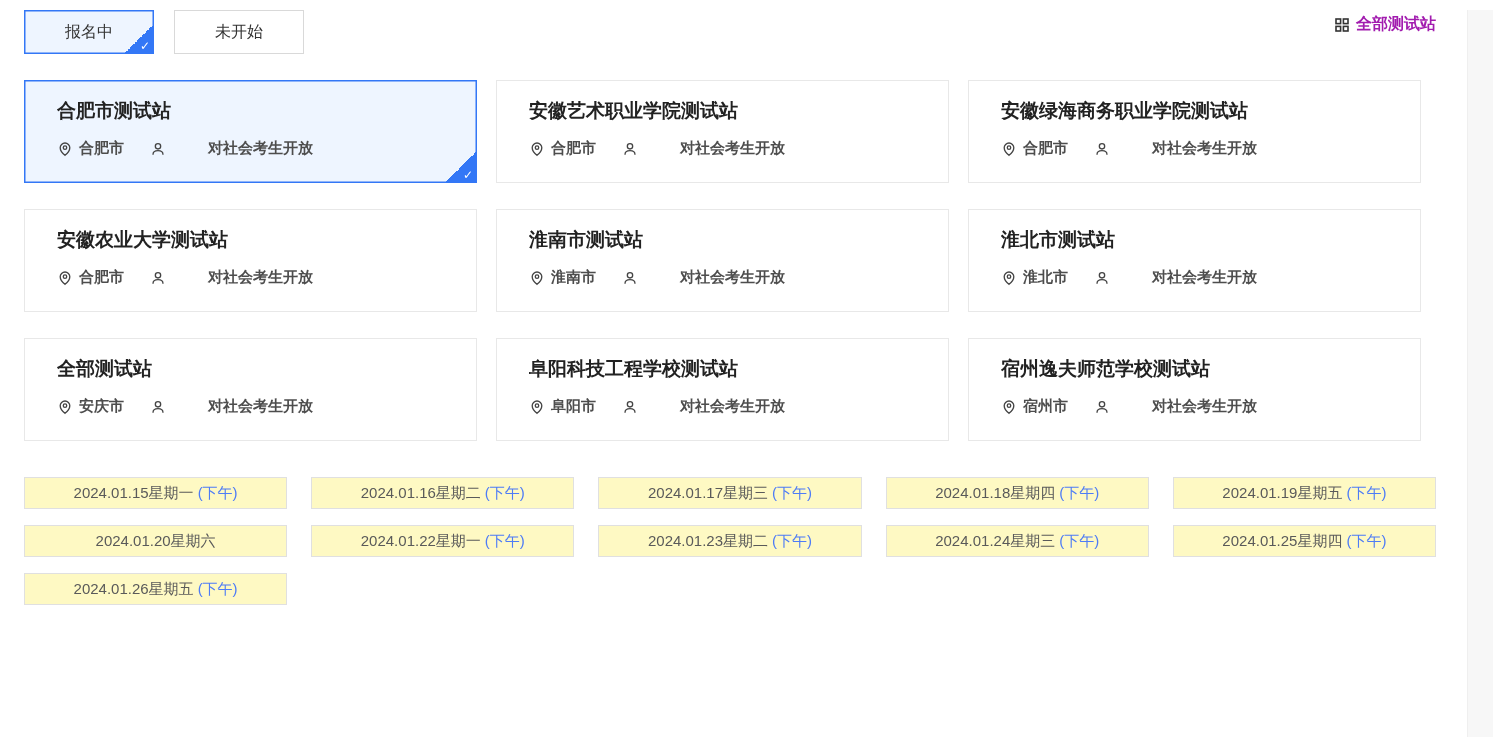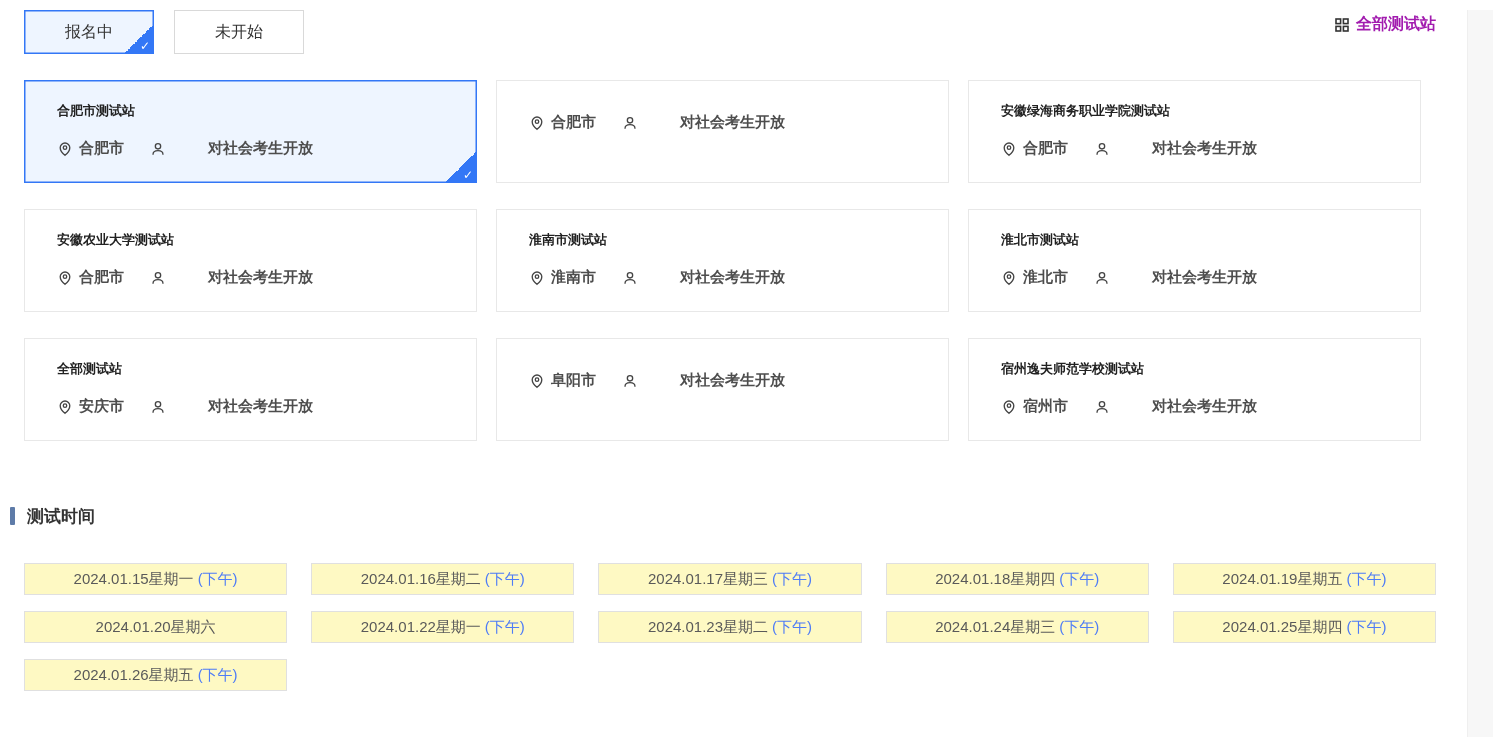--- a/index.html
+++ b/index.html
@@ -63,21 +63,21 @@
     border:1px solid #e8e8e8;padding:17px 20px 0 32px;
     cursor:pointer;overflow:hidden;
   }
   .card.selected{
     border-color:var(--accent);
     background:var(--selected-bg);
     box-shadow:inset 0 0 0 0.5px var(--accent);
   }
   .card.selected .corner-check{width:30px;height:30px;}
   .card-title{
-    font-size:13px;font-weight:700;color:#222;line-height:26px;
+    font-size:19px;font-weight:700;color:#222;line-height:26px;
     white-space:nowrap;overflow:hidden;
   }
   .card-meta{
     display:flex;align-items:flex-start;margin-top:15px;
     font-size:15px;font-weight:600;color:#4d4d4d;
   }
   .meta-item{display:flex;align-items:center;gap:6px;}
   .meta-item + .meta-item{margin-left:26px;gap:42px;}
   .meta-item svg{display:block;color:#444;}
 
@@ -164,20 +164,21 @@
           </span>
           <span class="meta-text">对社会考生开放</span>
         </span>
       </div>
       <span class="corner-check">
           <span class="check-glyph">✓</span>
         </span>
     </div>
 
     <div class="card">
+      <div class="card-title">安徽艺术职业学院测试站</div>
       <div class="card-meta">
         <span class="meta-item">
           <span>
             <svg width="16" height="16" viewBox="0 0 24 24" fill="none" stroke="currentColor" stroke-width="2">
               <path d="M12 21.5s-7.2-5.6-7.2-11.3a7.2 7.2 0 0 1 14.4 0C19.2 15.9 12 21.5 12 21.5z"></path>
               <circle cx="12" cy="10" r="2.6"></circle>
             </svg>
           </span>
           <span class="meta-text">合肥市</span>
         </span>
@@ -313,20 +314,21 @@
               <path d="M4.5 20.5c0-4 3.5-6 7.5-6s7.5 2 7.5 6"></path>
             </svg>
           </span>
           <span class="meta-text">对社会考生开放</span>
         </span>
       </div>
 
     </div>
 
     <div class="card">
+      <div class="card-title">阜阳科技工程学校测试站</div>
       <div class="card-meta">
         <span class="meta-item">
           <span>
             <svg width="16" height="16" viewBox="0 0 24 24" fill="none" stroke="currentColor" stroke-width="2">
               <path d="M12 21.5s-7.2-5.6-7.2-11.3a7.2 7.2 0 0 1 14.4 0C19.2 15.9 12 21.5 12 21.5z"></path>
               <circle cx="12" cy="10" r="2.6"></circle>
             </svg>
           </span>
           <span class="meta-text">阜阳市</span>
         </span>
@@ -362,24 +364,20 @@
               <path d="M4.5 20.5c0-4 3.5-6 7.5-6s7.5 2 7.5 6"></path>
             </svg>
           </span>
           <span class="meta-text">对社会考生开放</span>
         </span>
       </div>
 
     </div>
   </div>
 
-  <div class="section-header">
-    <span class="section-bar"></span>
-    <span class="section-title">测试时间</span>
-  </div>
 
   <div class="date-grid">
     <div class="date-btn">
       <span class="date-text">2024.01.15星期一</span>
       <span class="date-session">(下午)</span>
     </div>
 
     <div class="date-btn">
       <span class="date-text">2024.01.16星期二</span>
       <span class="date-session">(下午)</span>

